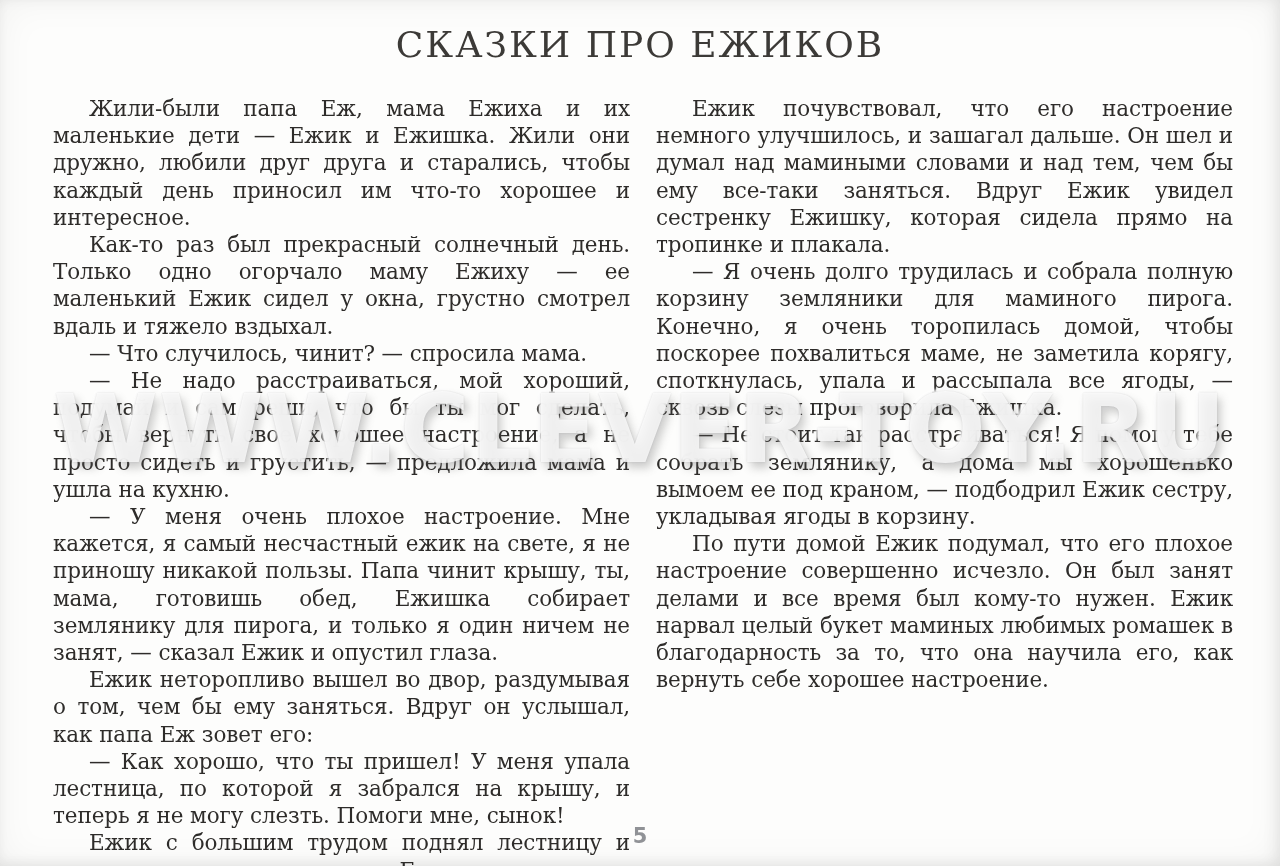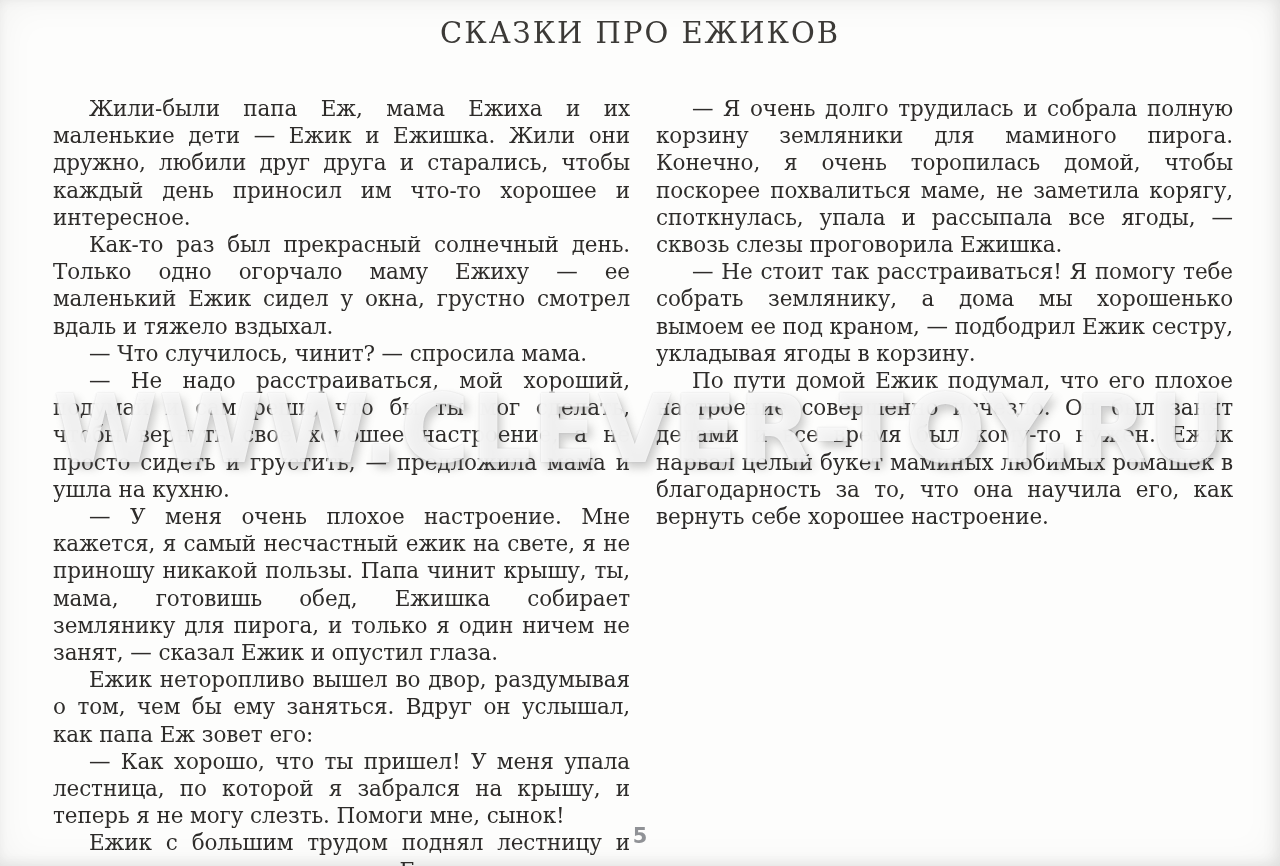--- a/index.html
+++ b/index.html
@@ -15,25 +15,25 @@
     overflow: hidden;
     box-shadow: inset 0 0 38px rgba(0,0,0,0.05), inset -6px 0 14px rgba(0,0,0,0.05), inset 0 -5px 12px rgba(0,0,0,0.04);
   }
   .header {
     position: absolute;
     top: 16px; left: 0; width: 100%;
     text-align: center;
   }
   .book-title {
     font-family: "DejaVu Serif", serif;
-    font-size: 29px;
+    font-size: 36px;
     letter-spacing: 2px;
     color: #3c3a37;
     font-weight: normal;
-    margin: 0;
+    margin: 8px;
   }
   .story-title {
     font-family: "DejaVu Sans", "Liberation Sans", sans-serif;
     font-weight: bold;
     font-size: 23px;
     letter-spacing: 0.5px;
     color: #272625;
     margin: 11px 0 0 0;
   }
   .columns {
@@ -96,20 +96,21 @@
       <p>Жили-были папа Еж, мама Ежиха и их маленькие дети — Ежик и Ежишка. Жили они дружно, любили друг друга и старались, чтобы каждый день приносил им что-то хорошее и интересное.</p>
       <p>Как-то раз был прекрасный солнечный день. Только одно огорчало маму Ежиху — ее маленький Ежик сидел у окна, грустно смотрел вдаль и тяжело вздыхал.</p>
       <p>— Что случилось, чинит? — спросила мама.</p>
       <p>— Не надо расстраиваться, мой хороший, подумай и сам реши, что бы ты мог сделать, чтобы вернуть свое хорошее настроение, а не просто сидеть и грустить, — предложила мама и ушла на кухню.</p>
       <p>— У меня очень плохое настроение. Мне кажется, я самый несчастный ежик на свете, я не приношу никакой пользы. Папа чинит крышу, ты, мама, готовишь обед, Ежишка собирает землянику для пирога, и только я один ничем не занят, — сказал Ежик и опустил глаза.</p>
       <p>Ежик неторопливо вышел во двор, раздумывая о том, чем бы ему заняться. Вдруг он услышал, как папа Еж зовет его:</p>
       <p>— Как хорошо, что ты пришел! У меня упала лестница, по которой я забрался на крышу, и теперь я не могу слезть. Помоги мне, сынок!</p>
       <p>Ежик с большим трудом поднял лестницу и приставил ее к стене, и папа Еж смог спуститься вниз.</p>
     </div>
     <div class="column">
+      <p>Ежик почувствовал, что его настроение немного улучшилось, и зашагал дальше. Он шел и думал над мамиными словами и над тем, чем бы ему все-таки заняться. Вдруг Ежик увидел сестренку Ежишку, которая сидела прямо на тропинке и плакала.</p>
       <p>— Я очень долго трудилась и собрала полную корзину земляники для маминого пирога. Конечно, я очень торопилась домой, чтобы поскорее похвалиться маме, не заметила корягу, споткнулась, упала и рассыпала все ягоды, — сквозь слезы проговорила Ежишка.</p>
       <p>— Не стоит так расстраиваться! Я помогу тебе собрать землянику, а дома мы хорошенько вымоем ее под краном, — подбодрил Ежик сестру, укладывая ягоды в корзину.</p>
       <p>По пути домой Ежик подумал, что его плохое настроение совершенно исчезло. Он был занят делами и все время был кому-то нужен. Ежик нарвал целый букет маминых любимых ромашек в благодарность за то, что она научила его, как вернуть себе хорошее настроение.</p>
     </div>
   </div>
 
   <div class="watermark">WWW.CLEVER-TOY.RU</div>
 
   <div class="page-number">5</div>
 

